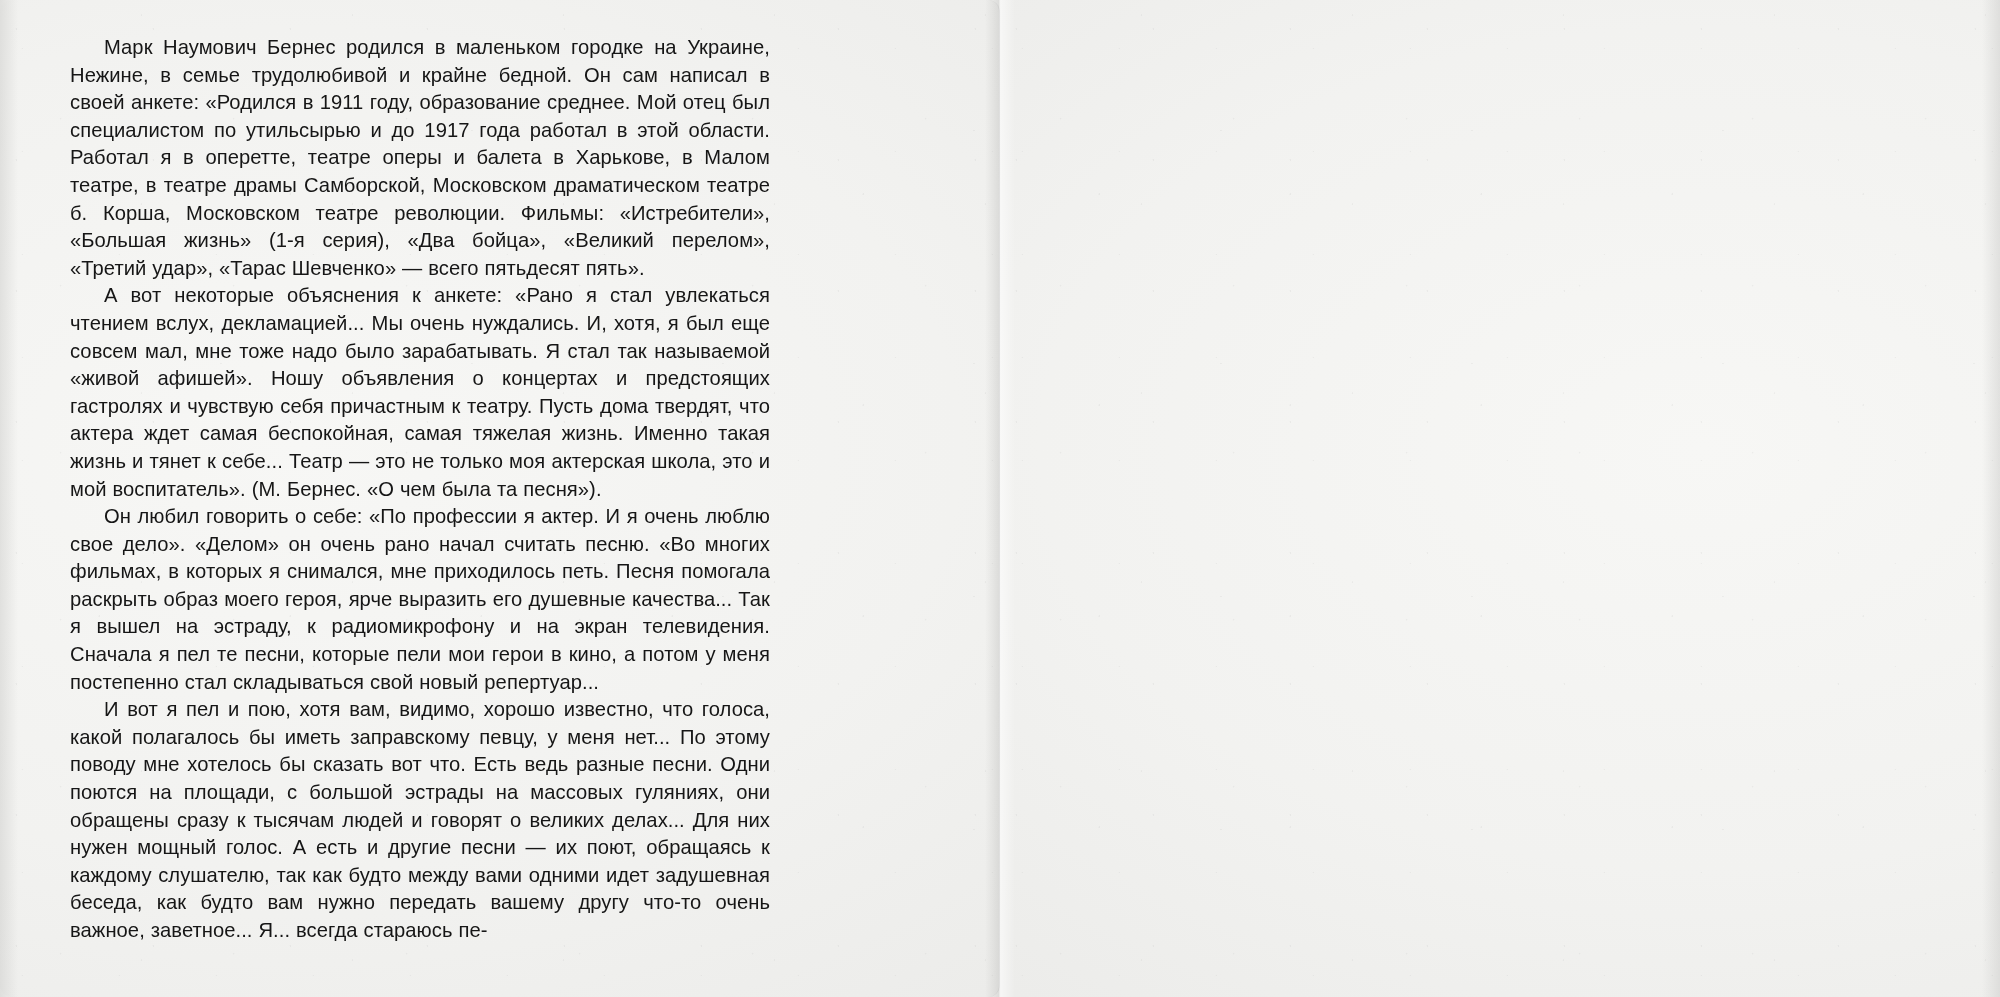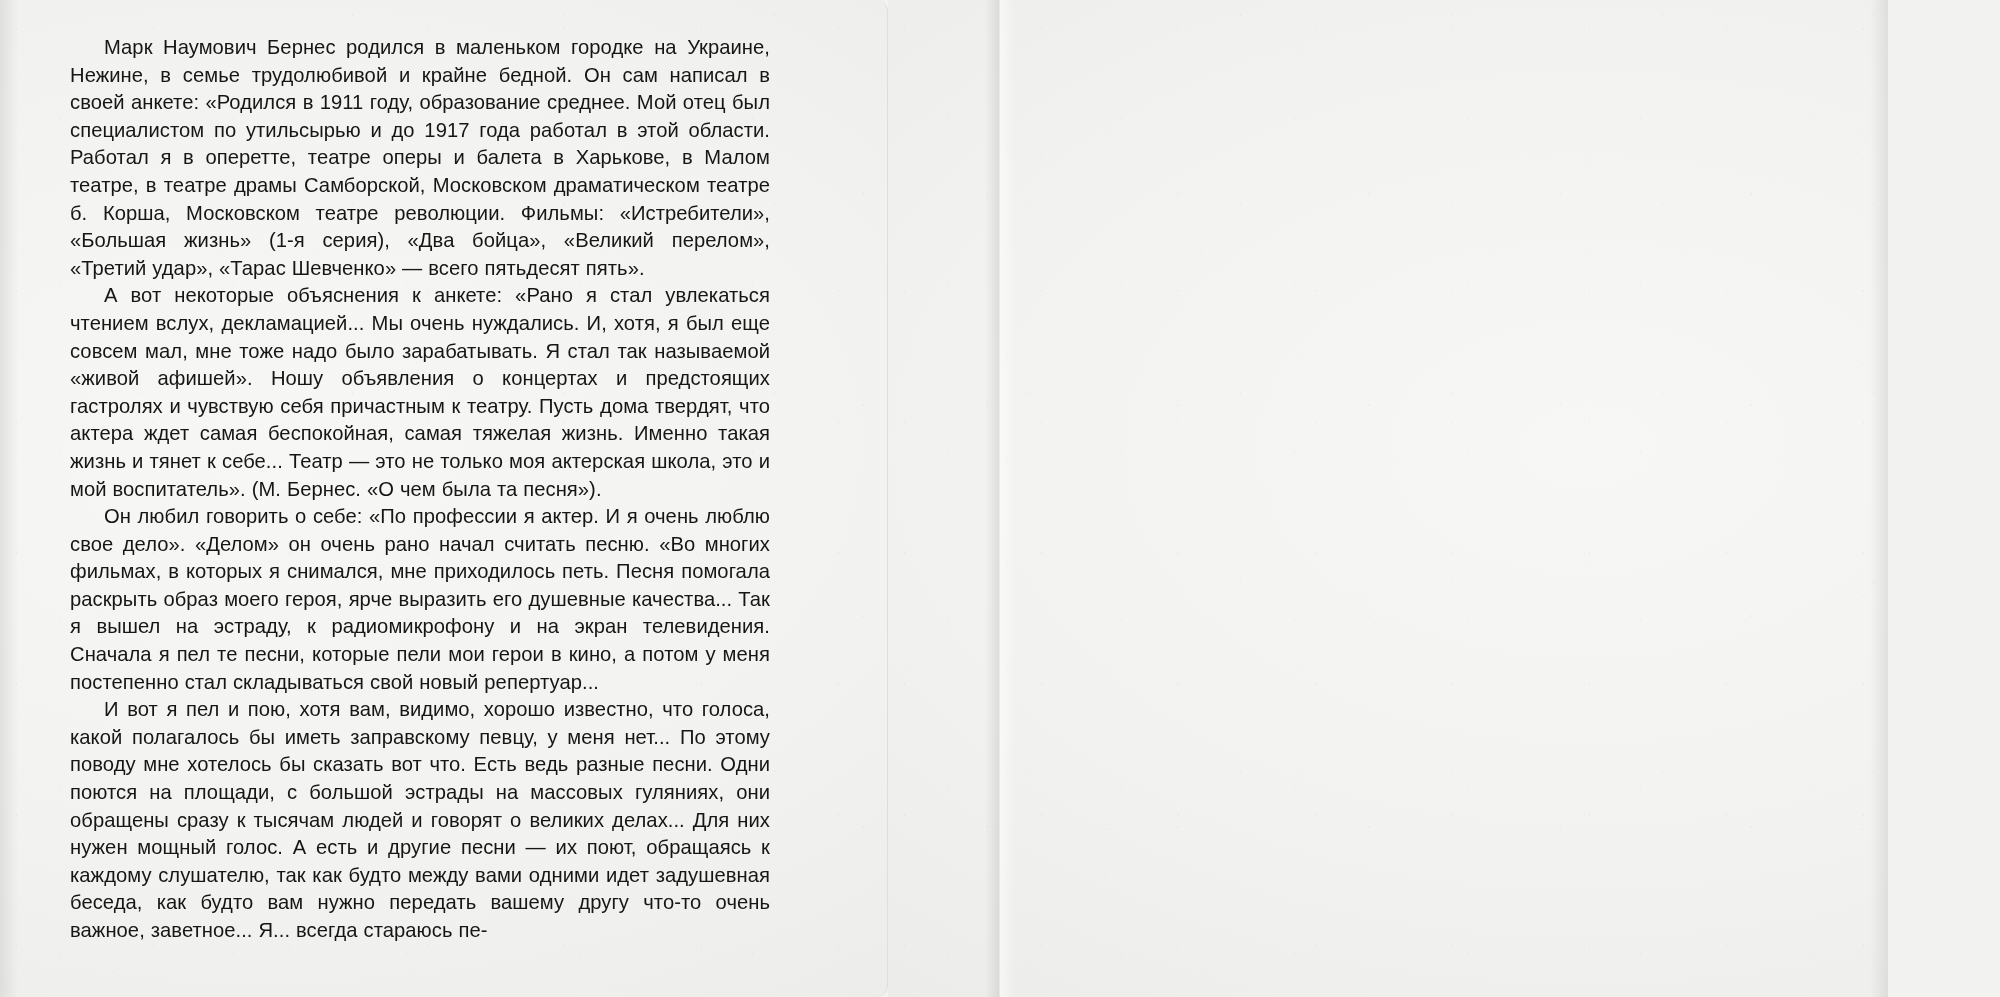--- a/index.html
+++ b/index.html
@@ -21,21 +21,21 @@
     display: flex;
   }
   
   .page {
     position: relative;
     height: 997px;
     box-sizing: border-box;
     background: #f4f4f2;
   }
   .page-left {
-    width: 888px;
+    width: 1000px;
     background:
       radial-gradient(ellipse 1100px 700px at 30% 45%, #f7f7f5 0%, #f2f2f0 60%, #ececea 100%);
     border-right: 1px solid #dedede;
     border-radius: 12px;
   }
   .page-right {
     width: 1000px;
     background:
       radial-gradient(ellipse 1100px 700px at 70% 45%, #f7f7f5 0%, #f2f2f0 60%, #ececea 100%);
   }

